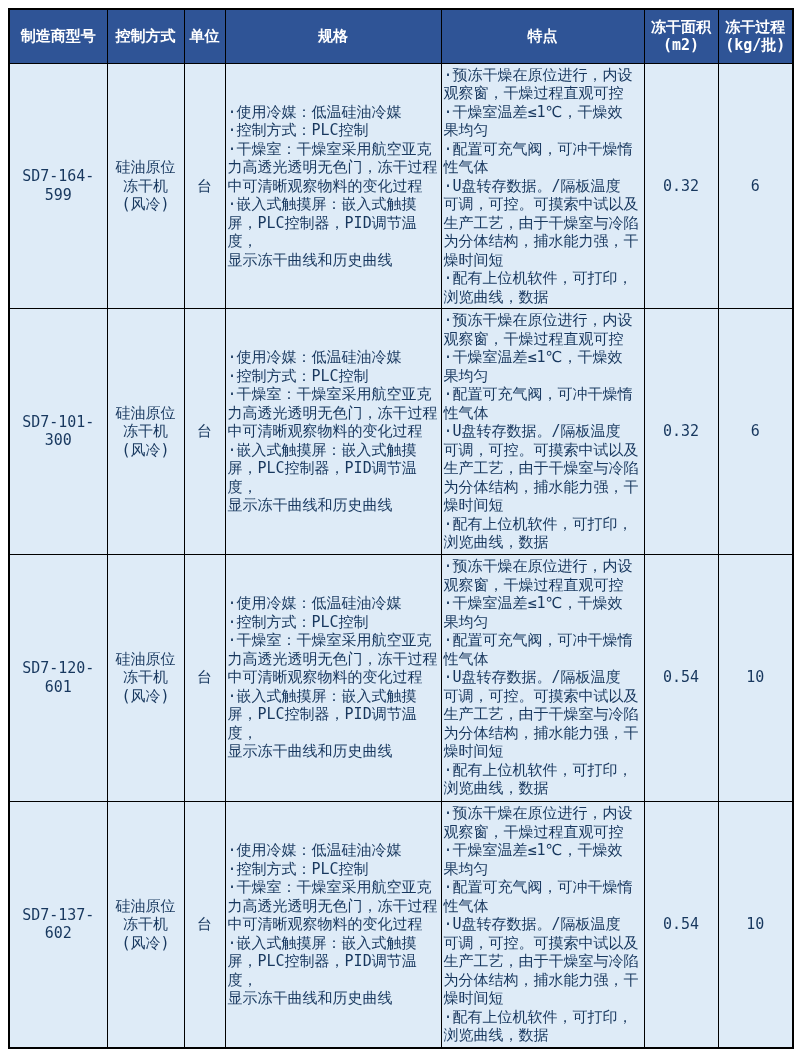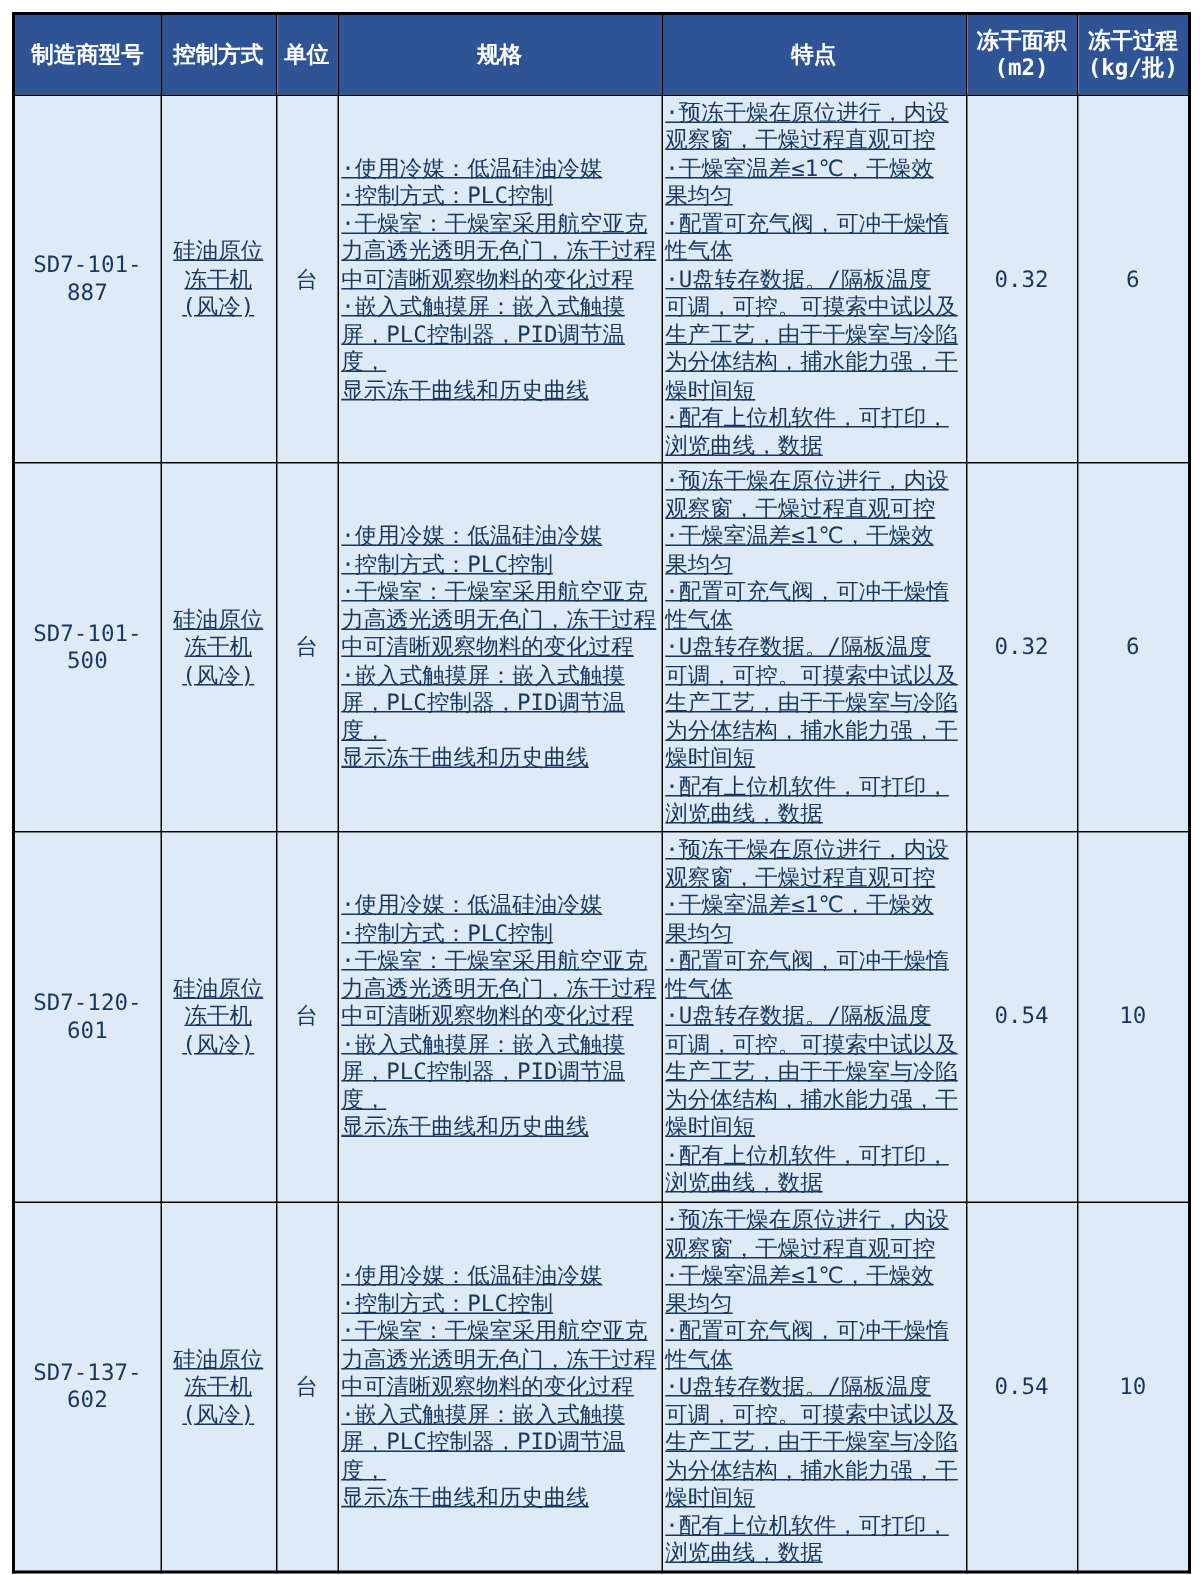--- a/index.html
+++ b/index.html
@@ -38,21 +38,21 @@
     padding: 2px 1px;
   }
   .spec-table tbody td {
     background: #DEEBF7;
     color: #17375E;
     font-size: 15px;
     line-height: 18.5px;
   }
   .c-center { text-align: center; }
   .c-left   { text-align: left; padding: 2px 2px; }
-  .multiline { white-space: pre-line; text-decoration: underline; }
+  .multiline { white-space: pre-line; }
   tr.r1, tr.r2 { height: 243px; }
   tr.r3, tr.r4 { height: 247px; }
 </style>
 </head>
 <body>
 
 <div class="page">
   <table class="spec-table">
     <colgroup>
       <col style="width:98px">
@@ -71,21 +71,21 @@
         <th>规格</th>
         <th>特点</th>
         <th>冻干面积
 (m2)</th>
         <th>冻干过程
 (kg/批)</th>
       </tr>
     </thead>
     <tbody>
       <tr class="r1">
-        <td class="c-center">SD7-101-887</td>
+        <td class="c-center">SD7-164-599</td>
         <td class="c-center multiline">硅油原位
 冻干机
 (风冷)</td>
         <td class="c-center">台</td>
         <td class="c-left multiline">·使用冷媒：低温硅油冷媒
 ·控制方式：PLC控制
 ·干燥室：干燥室采用航空亚克
 力高透光透明无色门，冻干过程
 中可清晰观察物料的变化过程
 ·嵌入式触摸屏：嵌入式触摸
@@ -101,21 +101,21 @@
 可调，可控。可摸索中试以及
 生产工艺，由于干燥室与冷陷
 为分体结构，捕水能力强，干
 燥时间短
 ·配有上位机软件，可打印，
 浏览曲线，数据</td>
         <td class="c-center">0.32</td>
         <td class="c-center">6</td>
       </tr>
       <tr class="r2">
-        <td class="c-center">SD7-101-500</td>
+        <td class="c-center">SD7-101-300</td>
         <td class="c-center multiline">硅油原位
 冻干机
 (风冷)</td>
         <td class="c-center">台</td>
         <td class="c-left multiline">·使用冷媒：低温硅油冷媒
 ·控制方式：PLC控制
 ·干燥室：干燥室采用航空亚克
 力高透光透明无色门，冻干过程
 中可清晰观察物料的变化过程
 ·嵌入式触摸屏：嵌入式触摸

